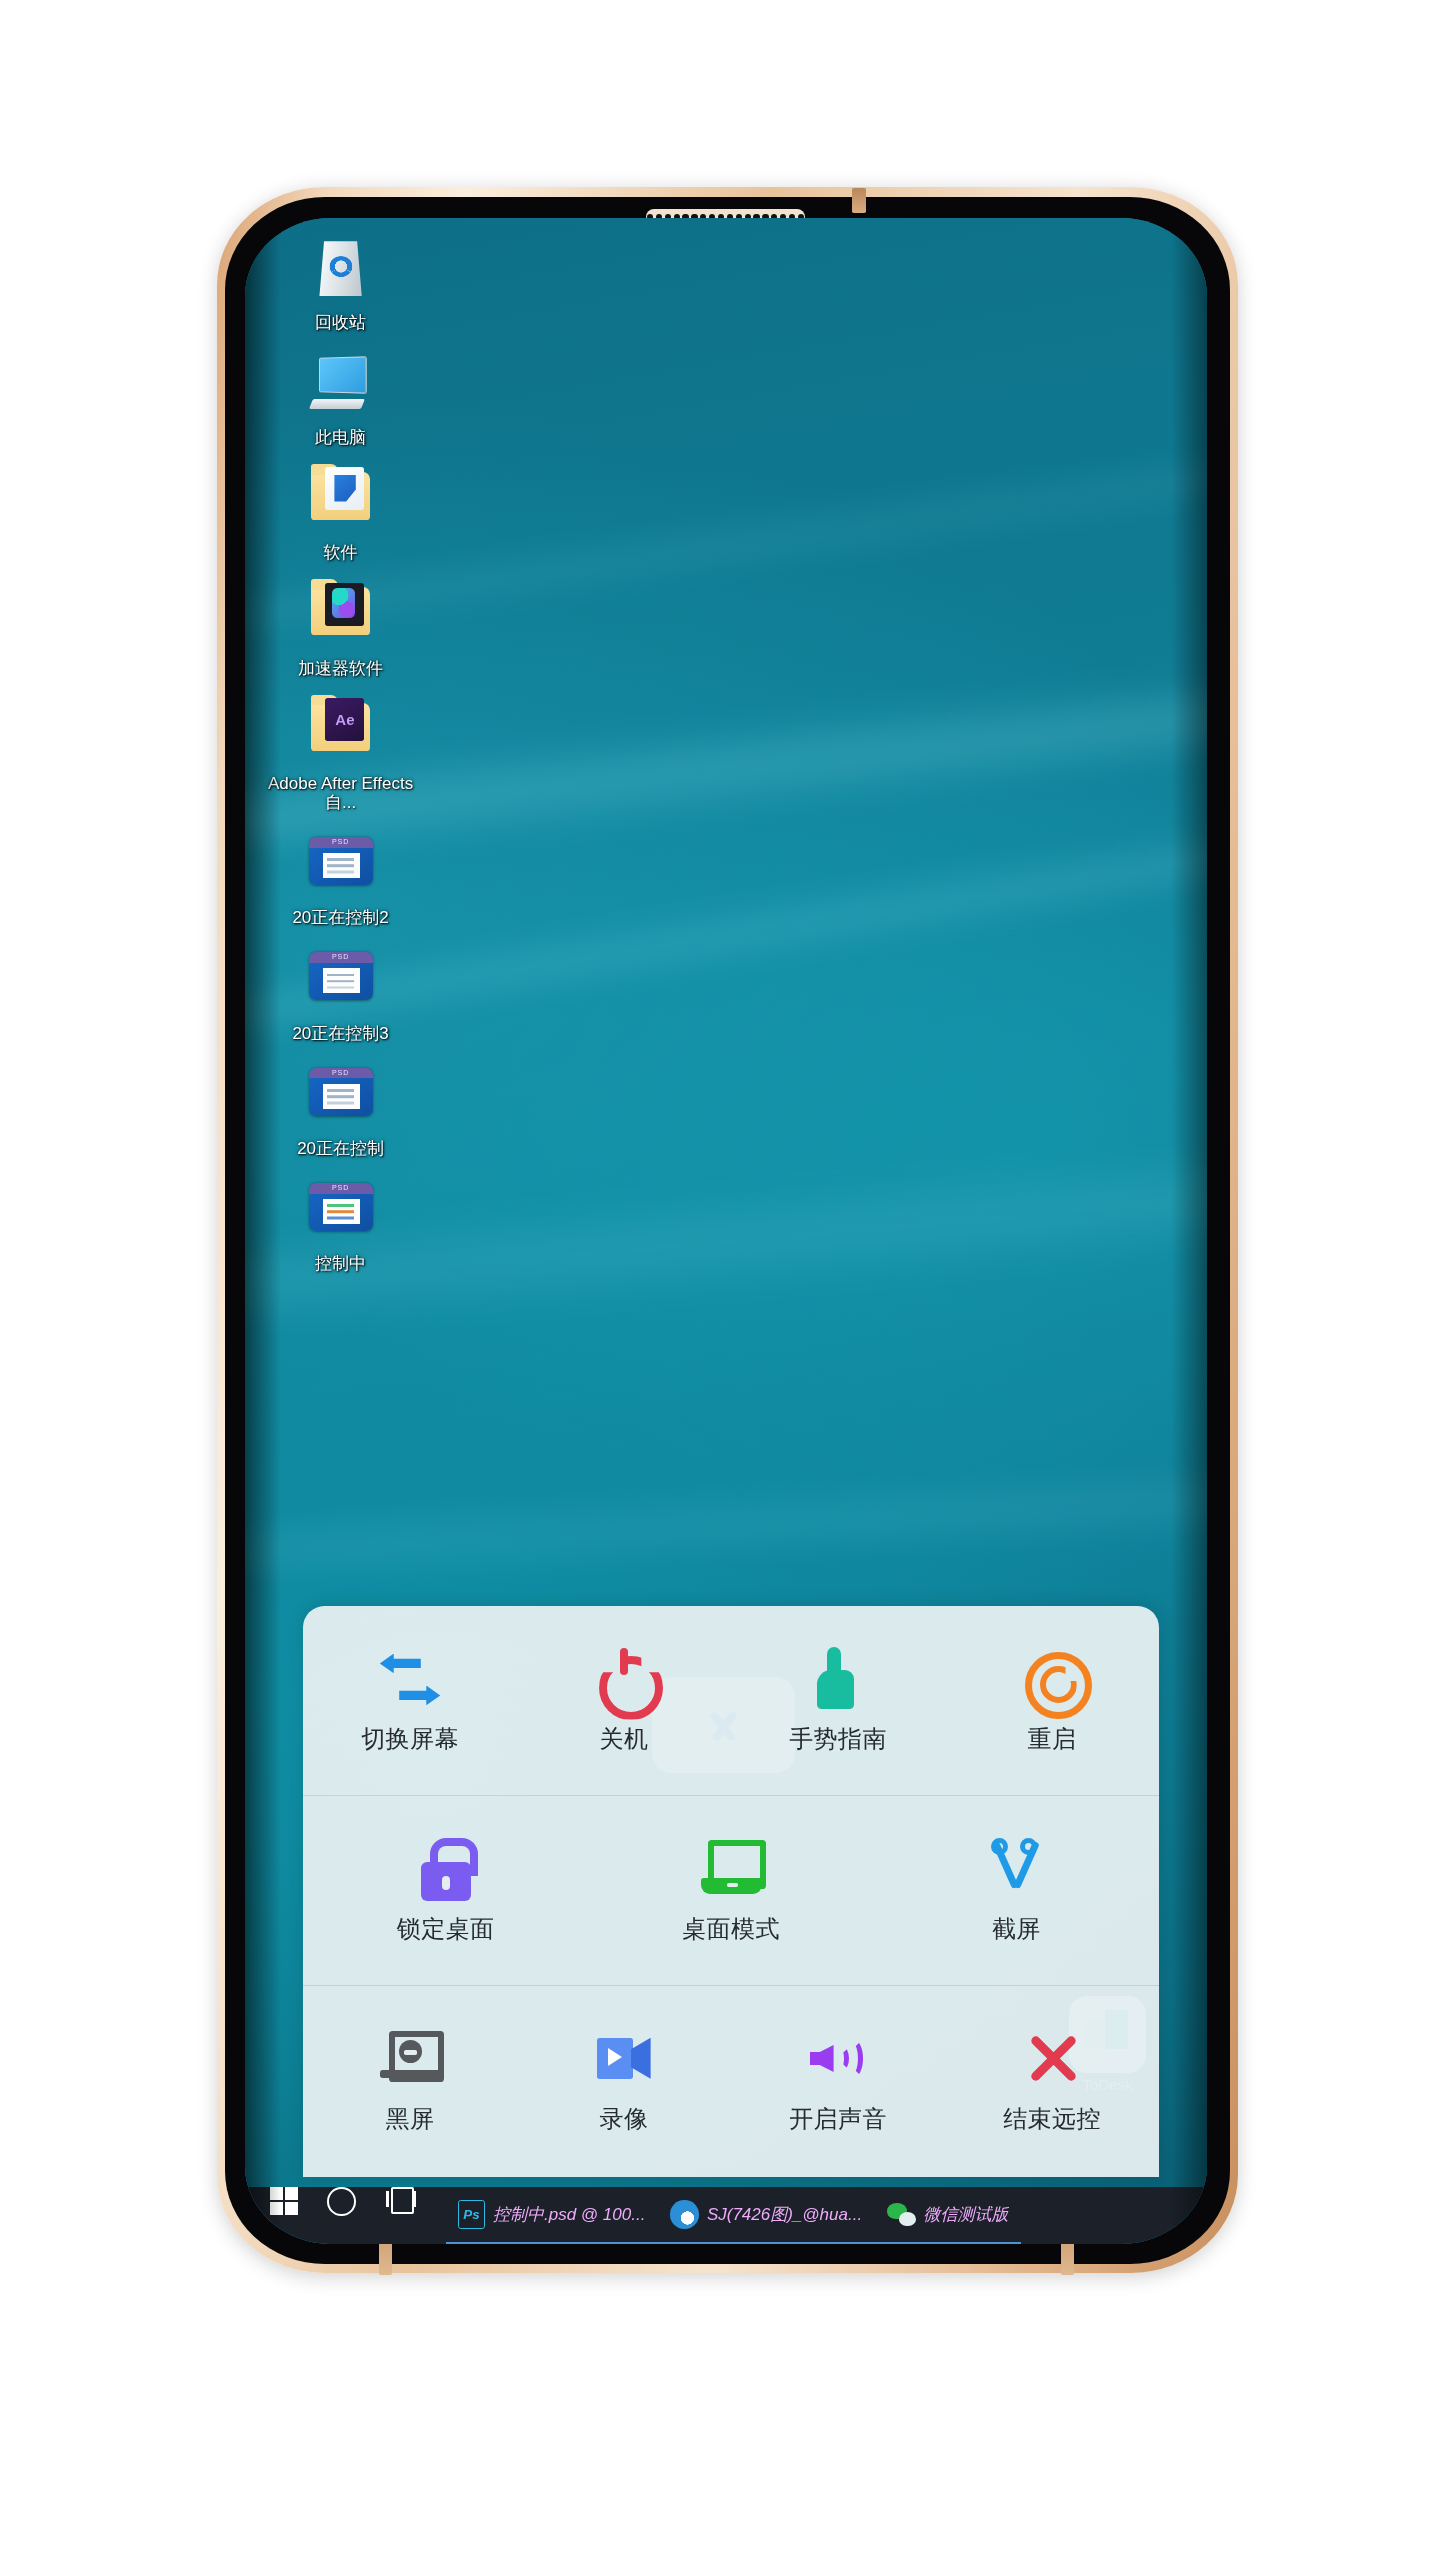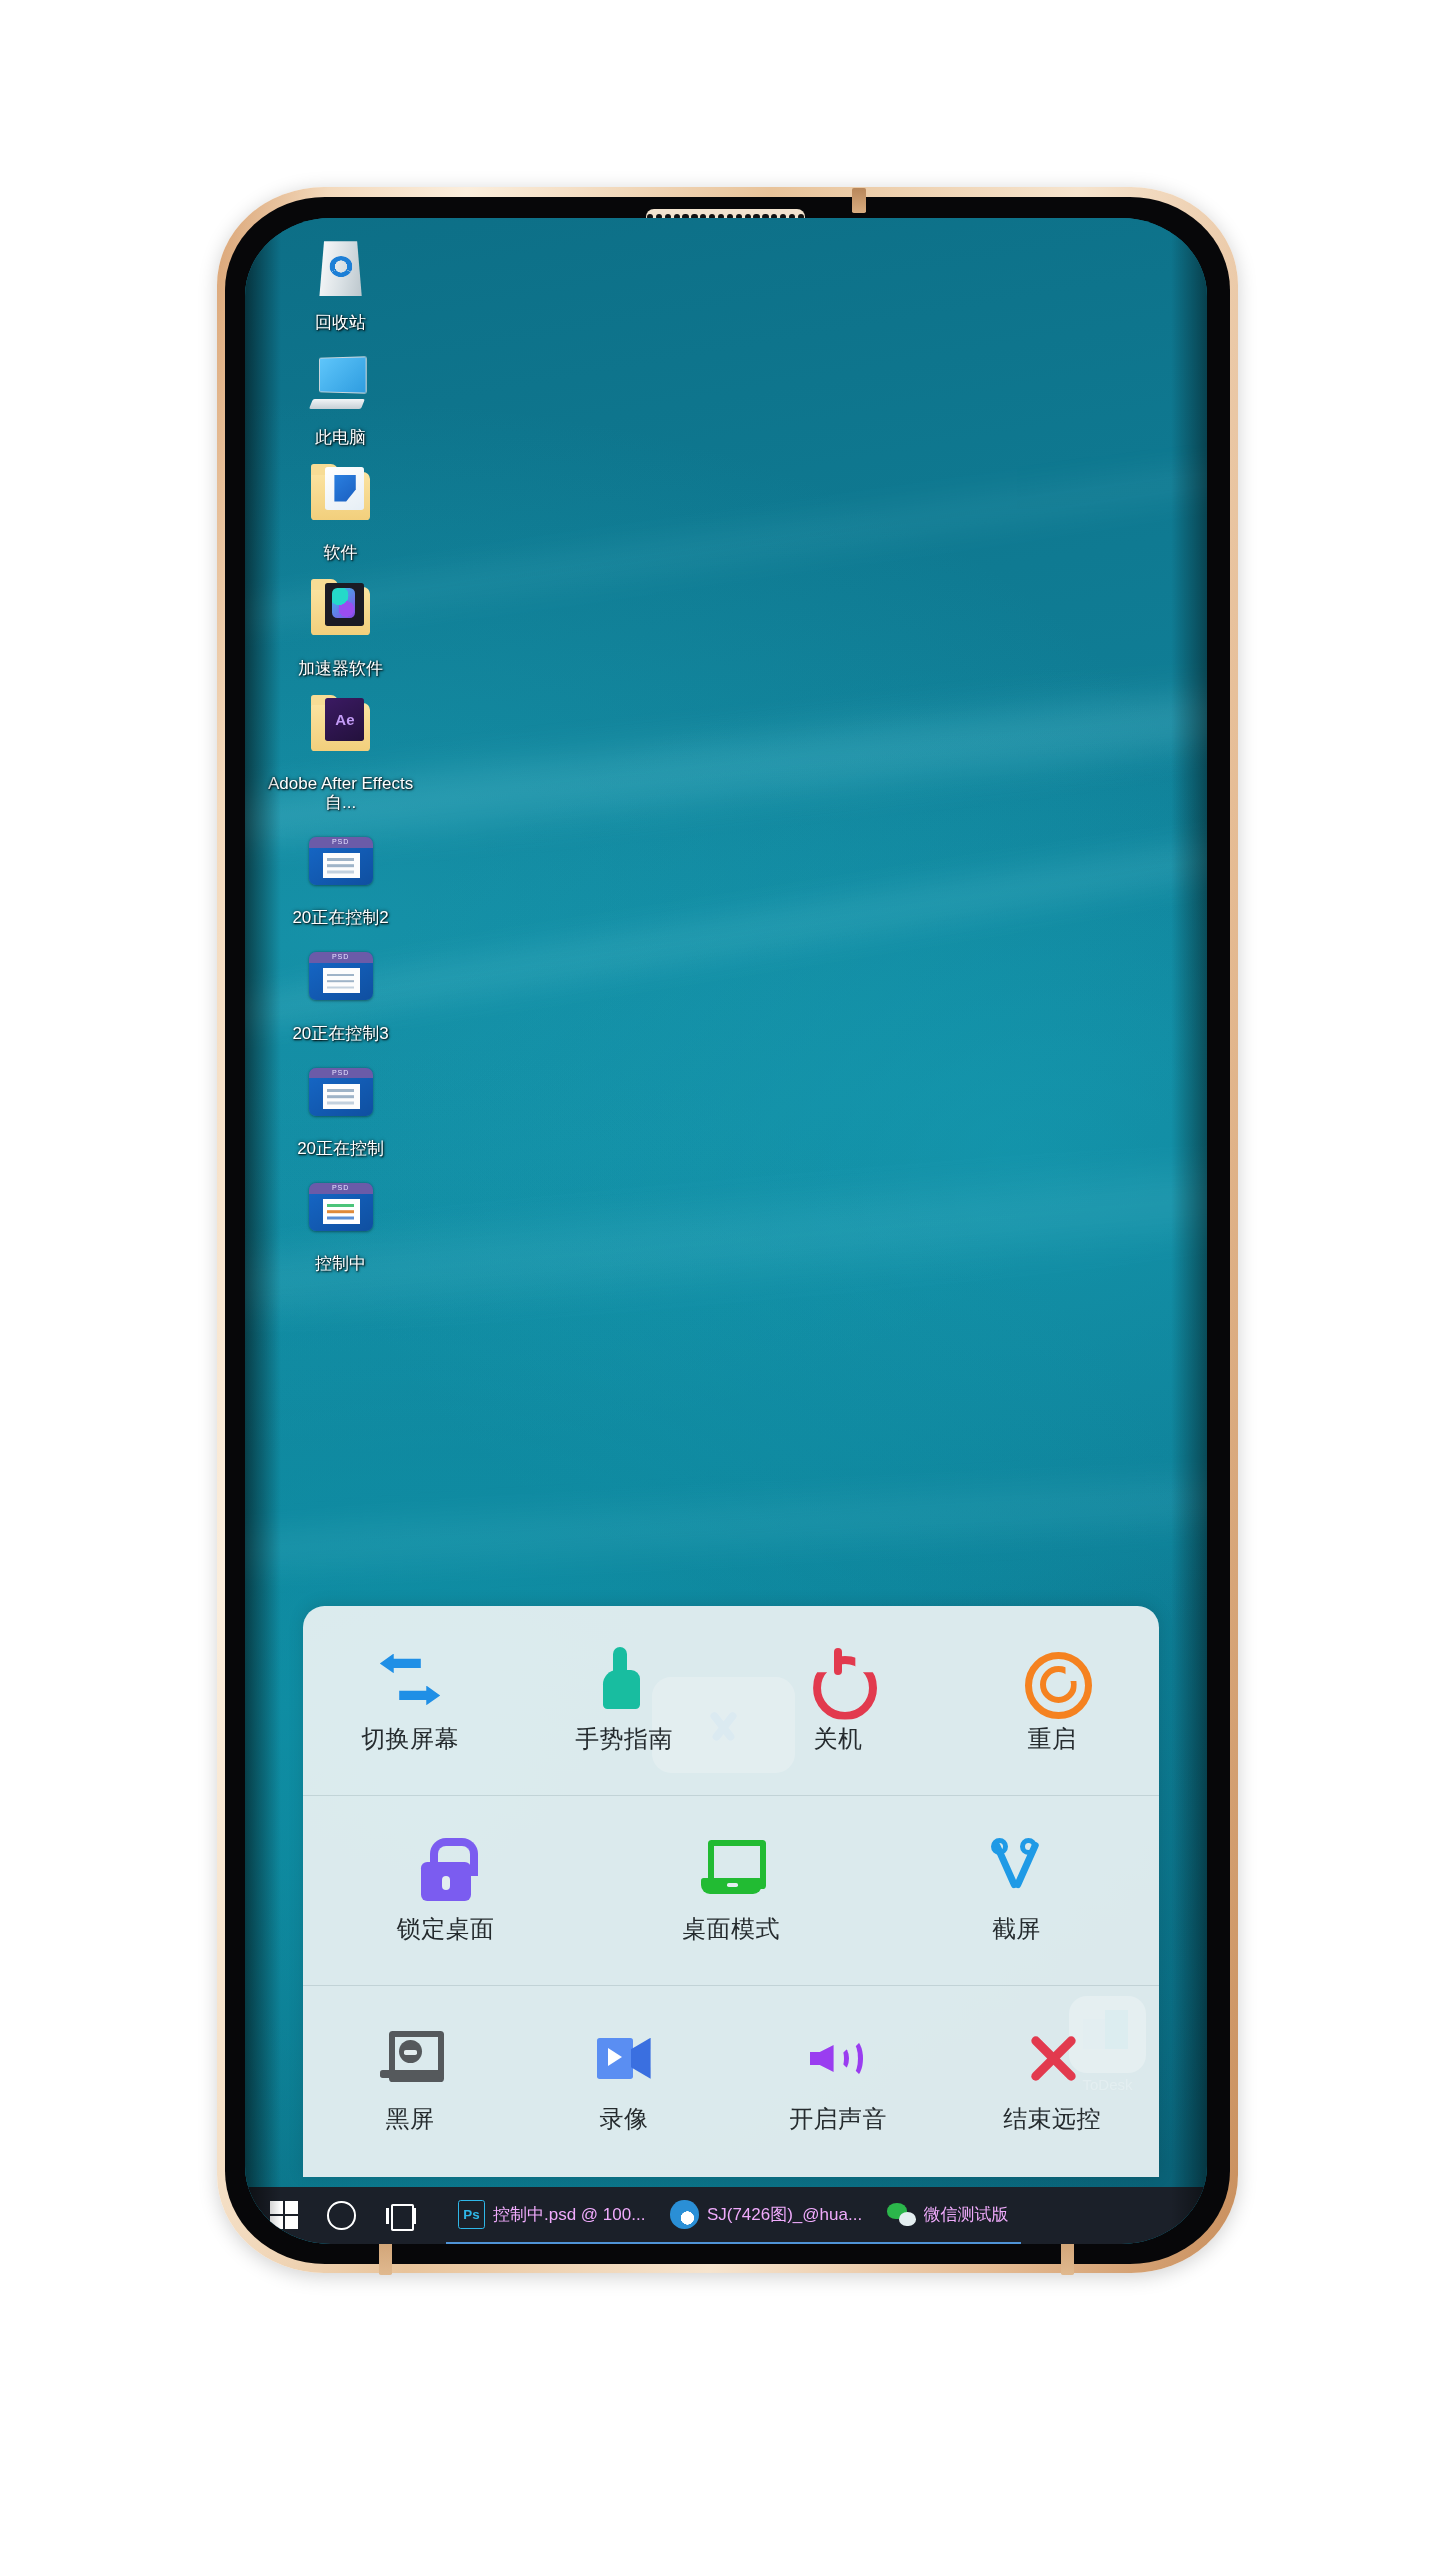--- a/index.html
+++ b/index.html
@@ -409,22 +409,22 @@
   }
   .todesk .tlabel{
     font-size:15px;color:#cfe9ee;margin-top:2.7px;
     text-shadow:0 0.9px 1.8px rgba(0,0,0,.4);
   }
 
   
   .taskbar{
     position:absolute; left:0; right:0; bottom:0; height:57px;
     background:#1b2029;
-    display:flex; align-items:center;
-    padding-left:25px; gap:0;
+    display:flex; 
+    padding-left:25px; gap:0;font-style:italic;
   }
   .tb-start{ width:30px;height:30px;position:relative;margin-right:27px; }
   .tb-start i{
     position:absolute;width:13.4px;height:13.4px;background:#ffffff;
   }
   .tb-start i:nth-child(1){ left:0;top:0; }
   .tb-start i:nth-child(2){ left:15px;top:0; }
   .tb-start i:nth-child(3){ left:0;top:15px; }
   .tb-start i:nth-child(4){ left:15px;top:15px; }
   .tb-search{
@@ -619,26 +619,26 @@
     </div>
 
     <div class="panel">
 
       <div class="panel-row">
         <div class="pitem">
           <div class="picon i-switch"></div>
           <div class="plabel">切换屏幕</div>
         </div>
         <div class="pitem">
+          <div class="picon i-power"></div>
+          <div class="plabel">关机</div>
+        </div>
+        <div class="pitem">
           <div class="picon i-hand"></div>
           <div class="plabel">手势指南</div>
-        </div>
-        <div class="pitem">
-          <div class="picon i-power"></div>
-          <div class="plabel">关机</div>
         </div>
         <div class="pitem">
           <div class="picon i-restart"></div>
           <div class="plabel">重启</div>
         </div>
       </div>
 
       <div class="panel-row">
         <div class="pitem">
           <div class="picon i-lock">

